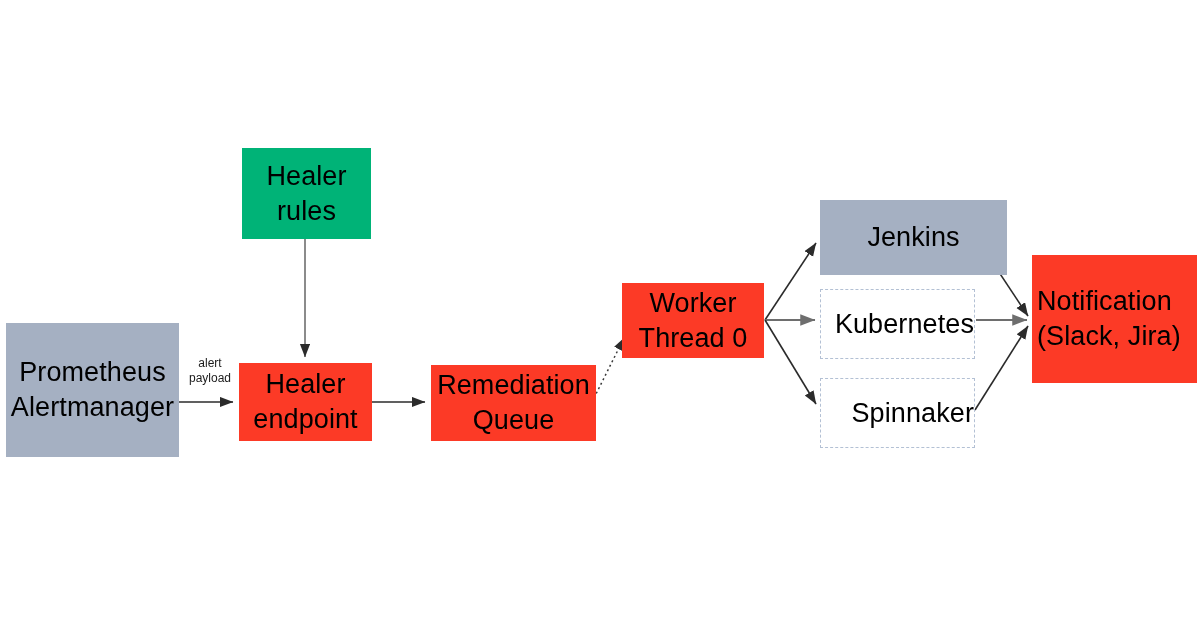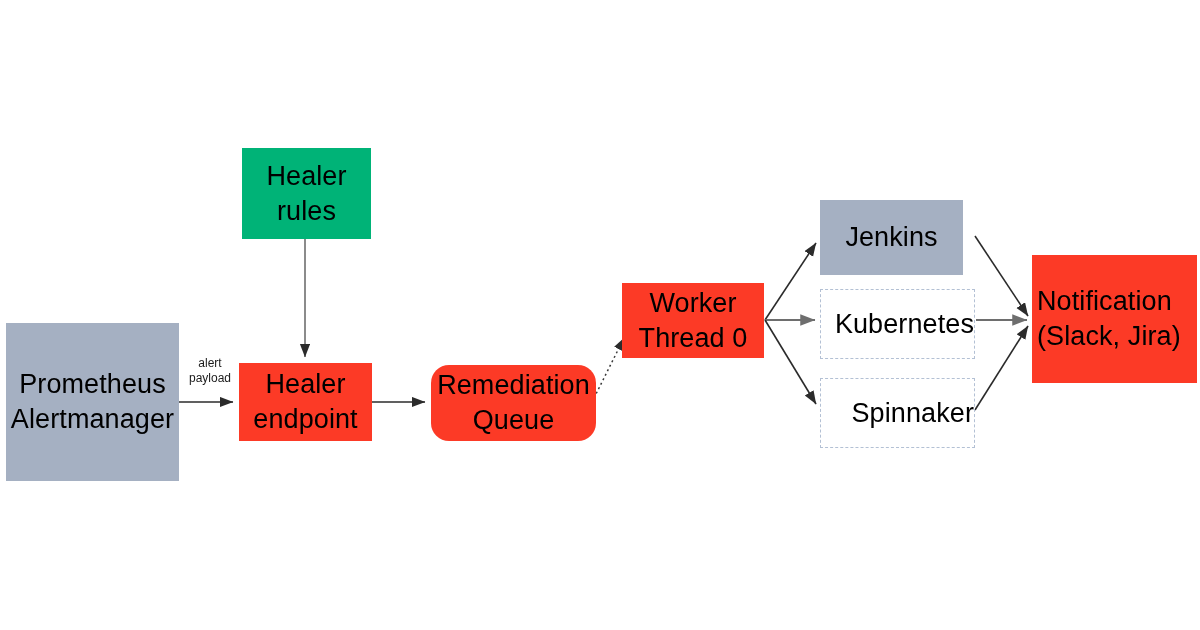--- a/index.html
+++ b/index.html
@@ -99,46 +99,46 @@
 
     <line x1="765" y1="320" x2="816" y2="404" stroke="#2b2b2b" stroke-width="1.6" marker-end="url(#arrowDark)"></line>
 
     <line x1="975" y1="236" x2="1028" y2="316" stroke="#2b2b2b" stroke-width="1.6" marker-end="url(#arrowDark)"></line>
 
     <line x1="976" y1="320" x2="1027" y2="320" stroke="#6e6e6e" stroke-width="1.8" marker-end="url(#arrowGray)"></line>
 
     <line x1="975" y1="410" x2="1028" y2="326" stroke="#2b2b2b" stroke-width="1.6" marker-end="url(#arrowDark)"></line>
   </svg>
 
-  <div class="node solid-gray" style="left:6px; top:323px; width:173px; height:158px;">
+  <div class="node solid-gray" style="left:6px; top:323px; width:173px; height:134px;">
     <span>Prometheus
 Alertmanager</span>
   </div>
 
   <div class="node solid-green" style="left:242px; top:148px; width:129px; height:91px;">
     <span>Healer
 rules</span>
   </div>
 
   <div class="node solid-red" style="left:239px; top:363px; width:133px; height:78px;">
     <span>Healer
 endpoint</span>
   </div>
 
-  <div class="node solid-red" style="left:431px; top:365px; width:165px; height:76px;border-radius:18px;">
+  <div class="node solid-red" style="left:431px; top:365px; width:165px; height:76px;">
     <span>Remediation
 Queue</span>
   </div>
 
   <div class="node solid-red" style="left:622px; top:283px; width:142px; height:75px;">
     <span>Worker
 Thread 0</span>
   </div>
 
-  <div class="node solid-gray" style="left:820px; top:200px; width:143px; height:75px;">
+  <div class="node solid-gray" style="left:820px; top:200px; width:187px; height:75px;">
     <span>Jenkins</span>
   </div>
 
   <div class="node dashed-box" style="left:820px; top:289px; width:155px; height:70px;">
     <span>Kubernetes</span>
   </div>
 
   <div class="node dashed-box" style="left:820px; top:378px; width:155px; height:70px;">
     <span>Spinnaker</span>
   </div>

